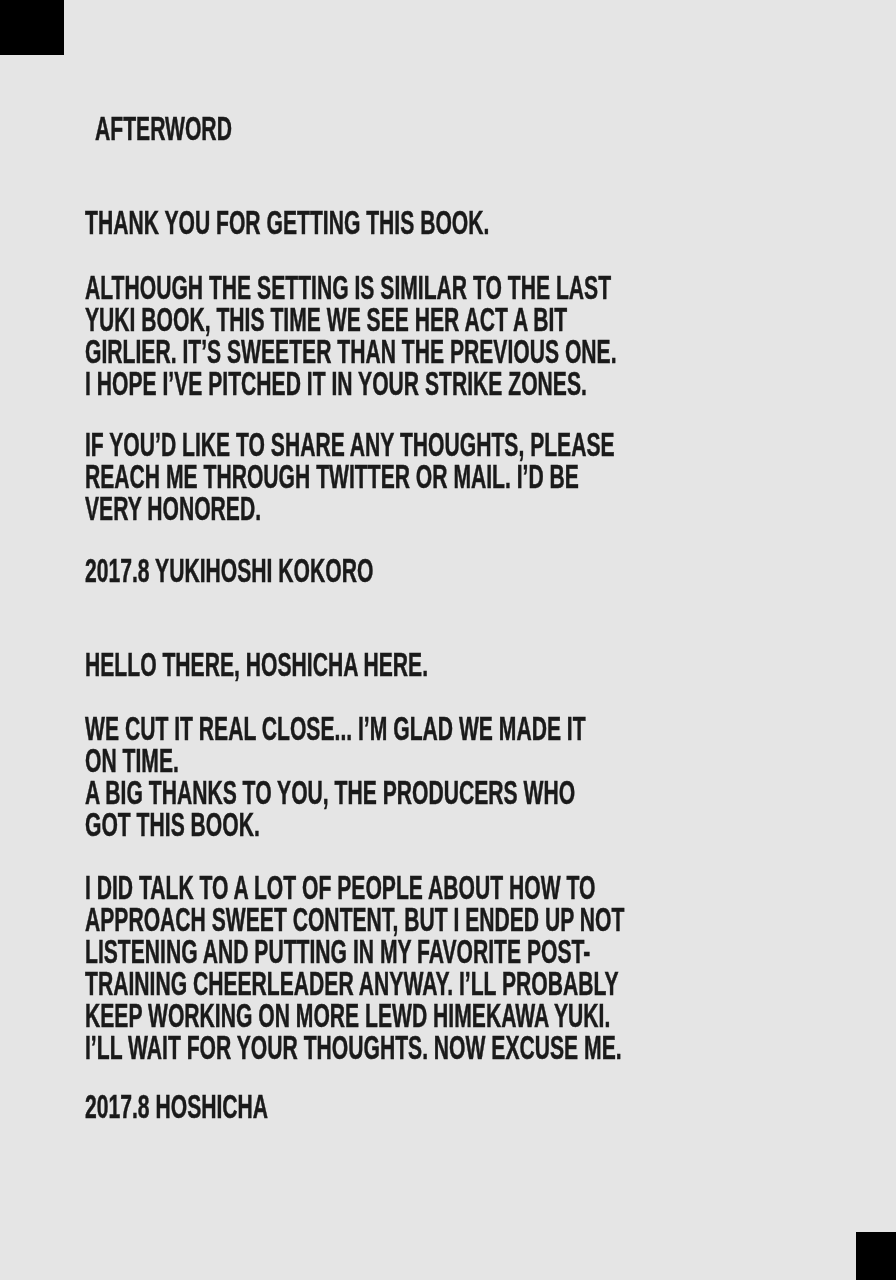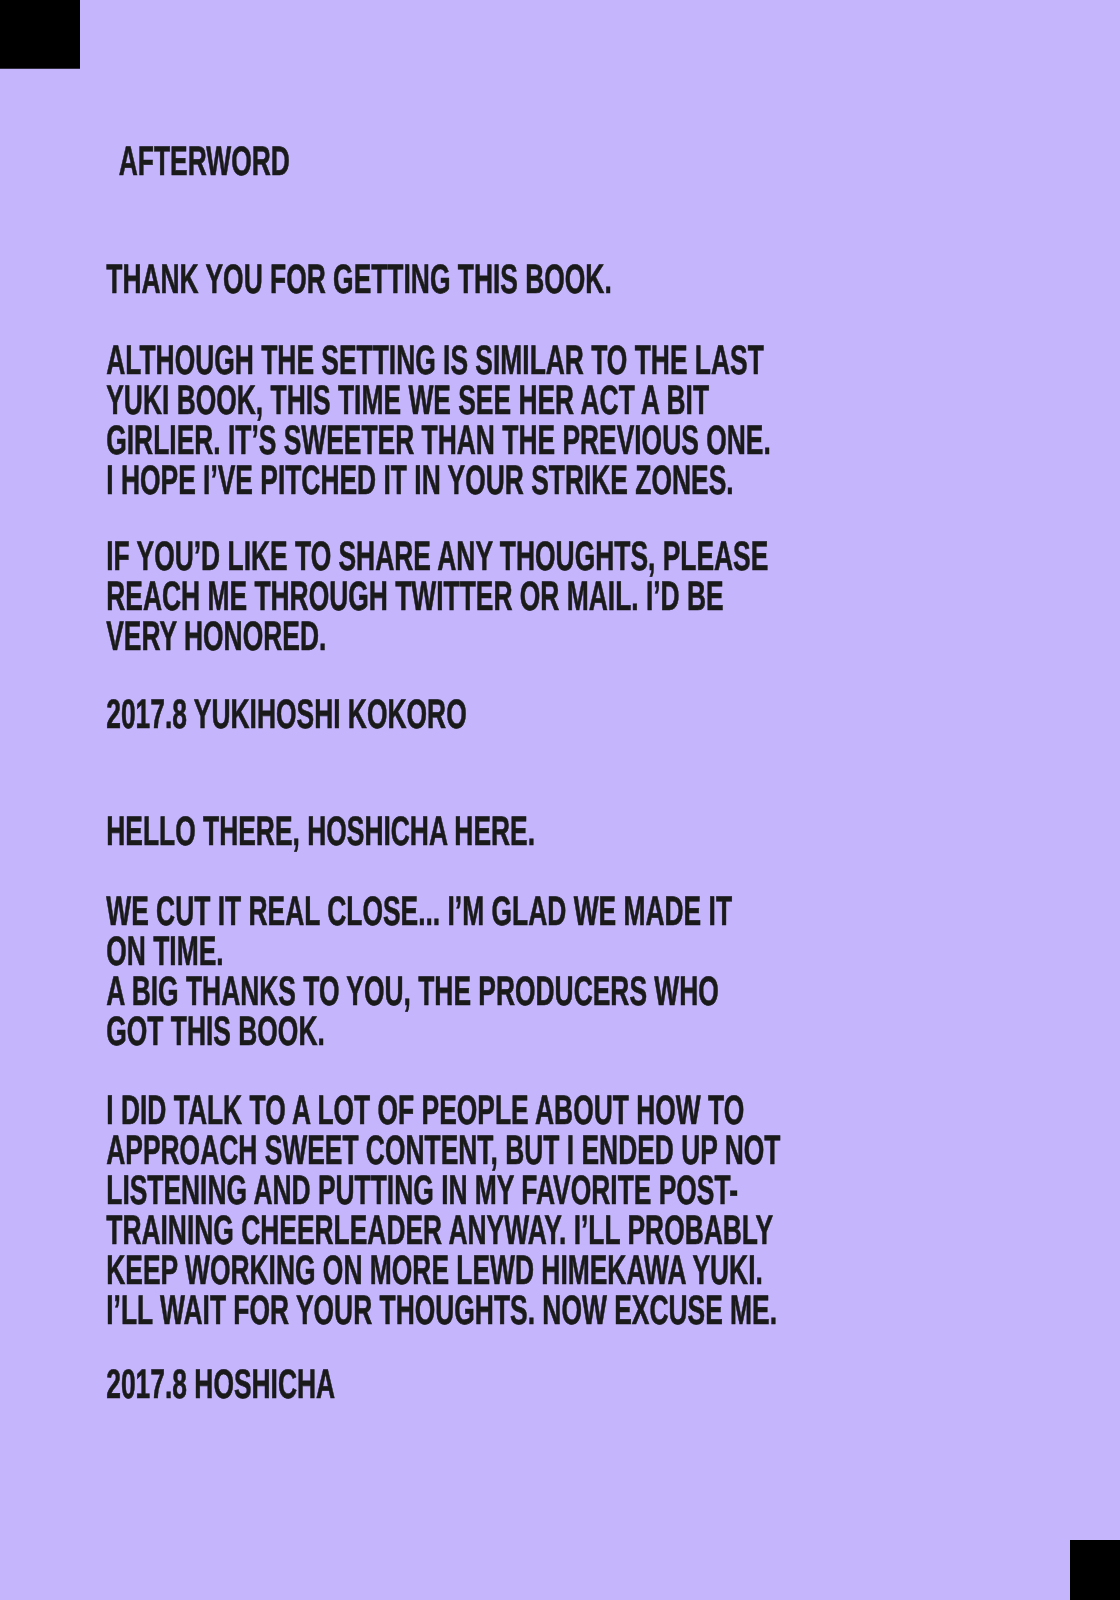--- a/index.html
+++ b/index.html
@@ -4,21 +4,21 @@
 <style>
   html, body {
     margin: 0;
     padding: 0;
     background: #ffffff;
   }
   .page {
     position: relative;
     width: 896px;
     height: 1280px;
-    background: #c4b5fd;
+    background: #e5e5e5;
     overflow: hidden;
     font-family: "Liberation Sans", sans-serif;
     font-weight: 700;
     color: #1a1a1a;
   }
   
   .block {
     position: absolute;
     font-size: 33px;
     line-height: 32px;

